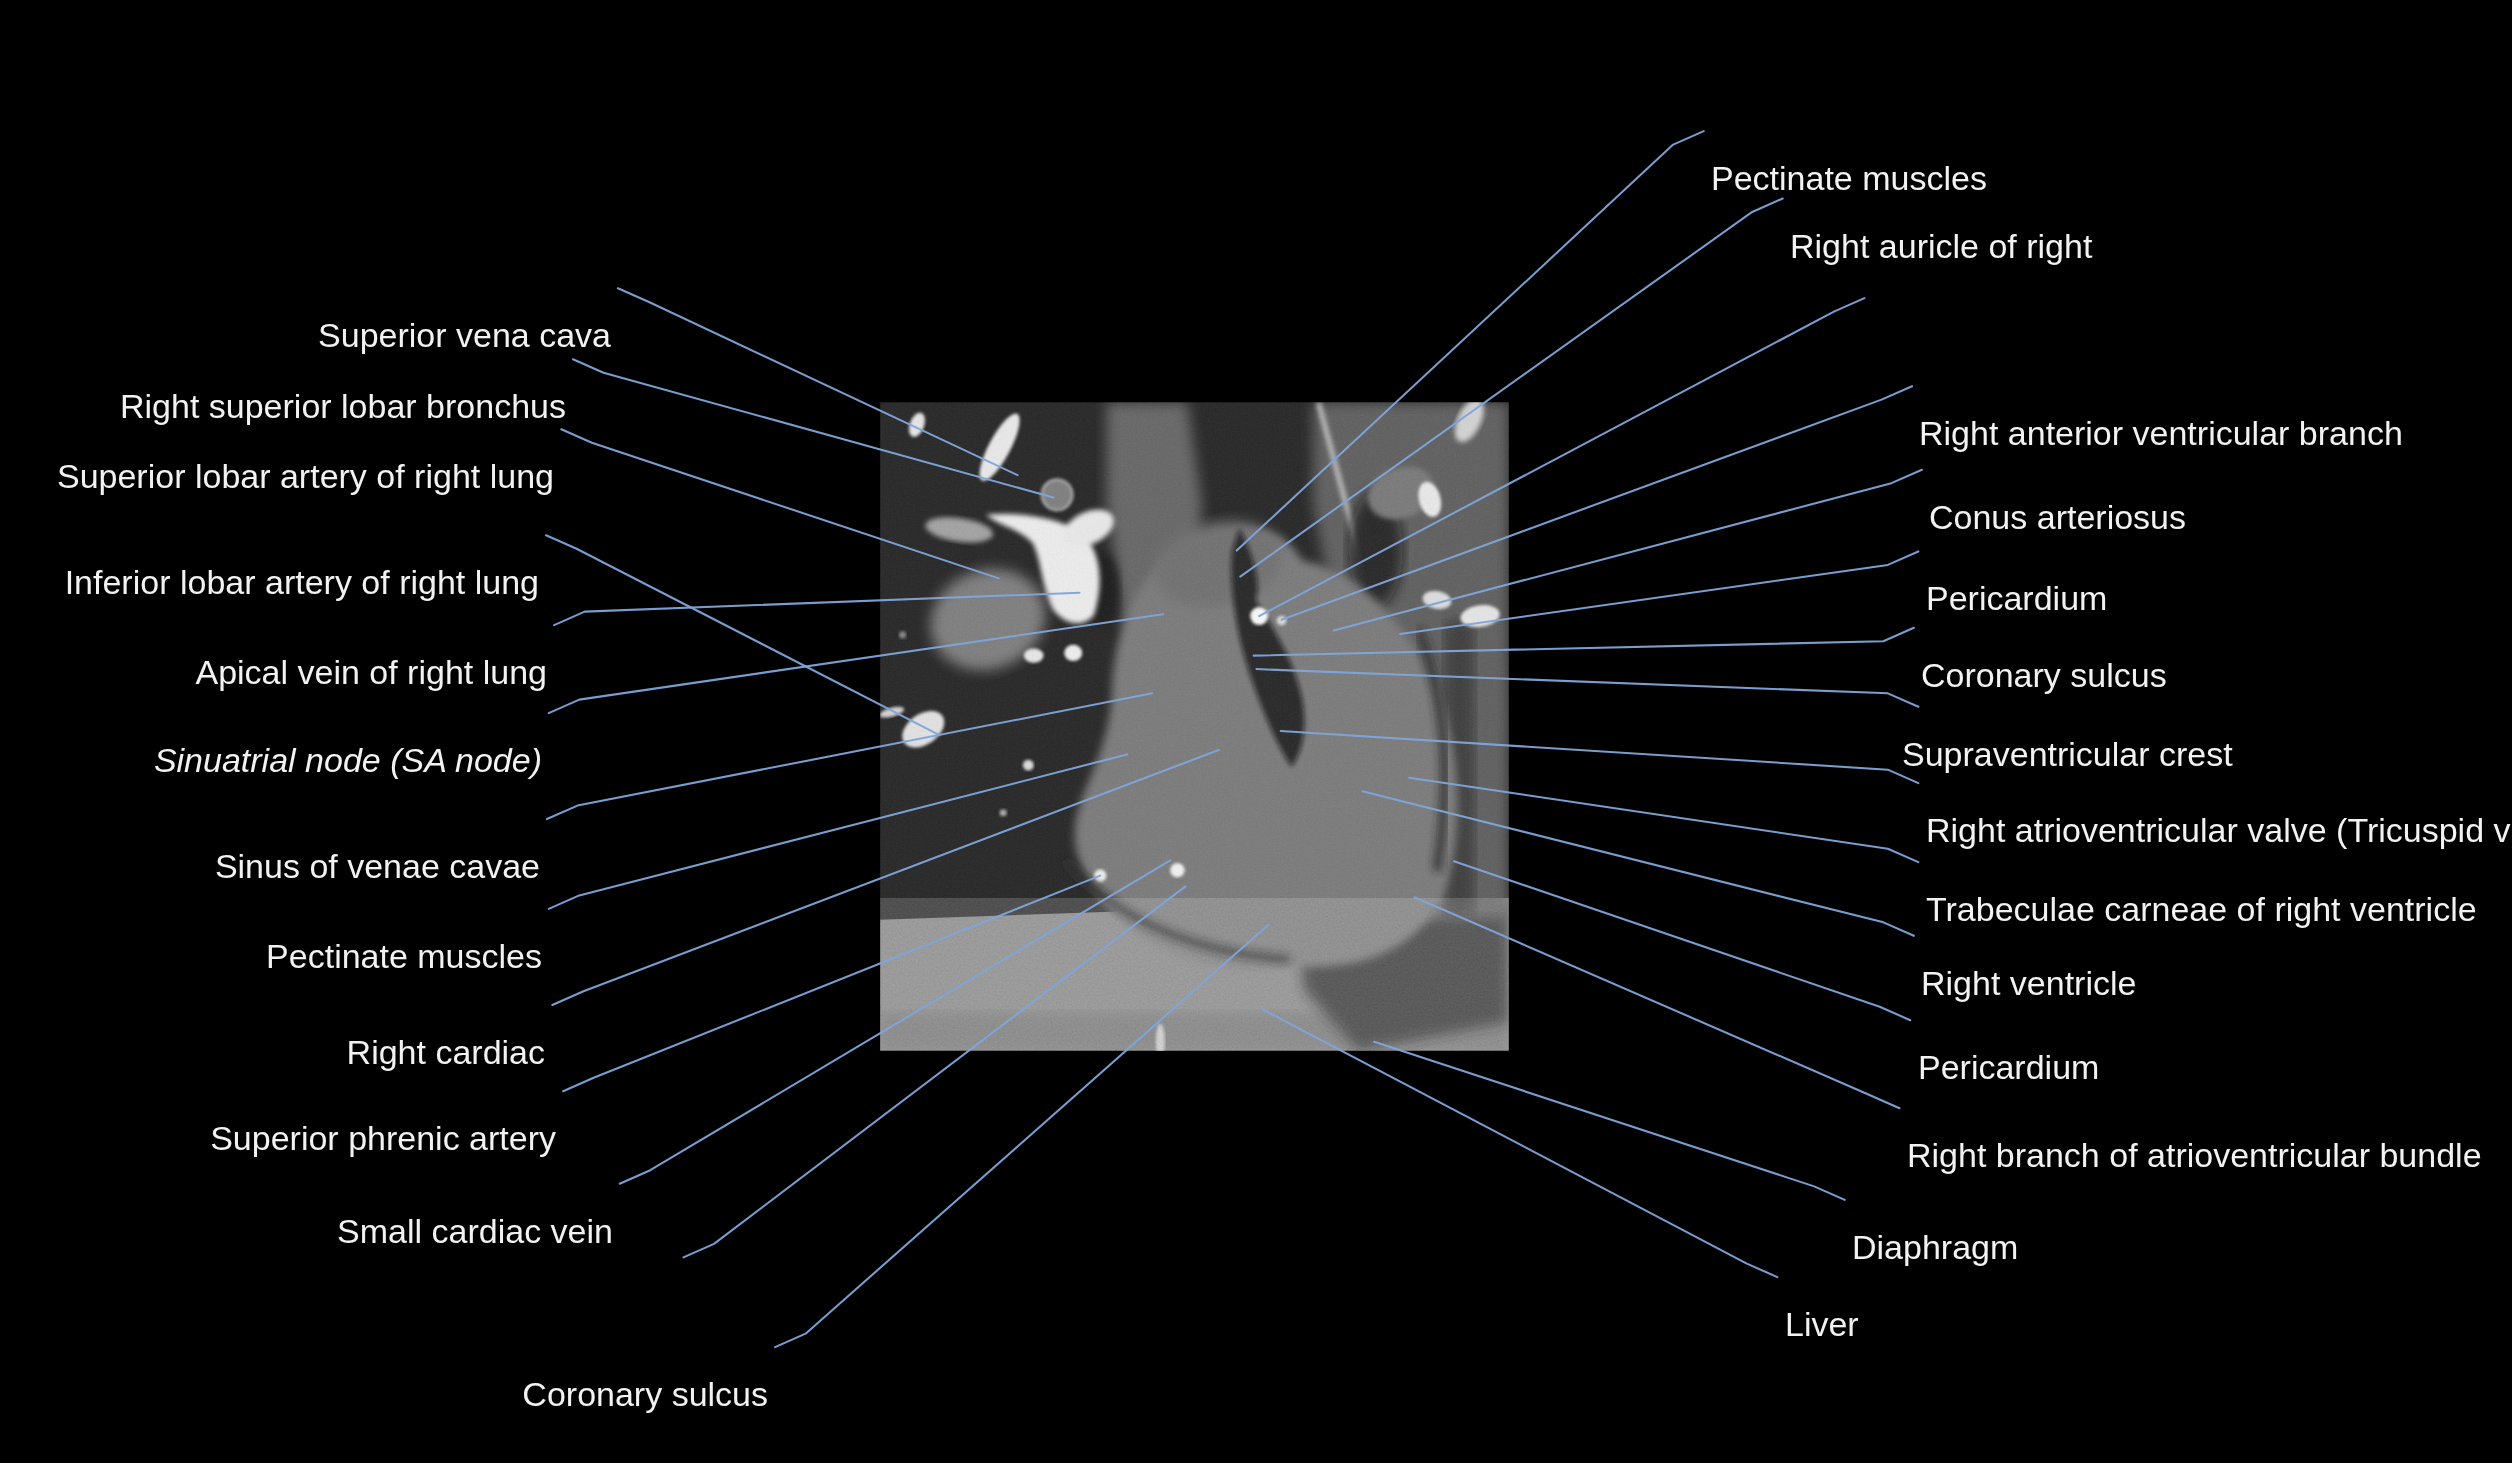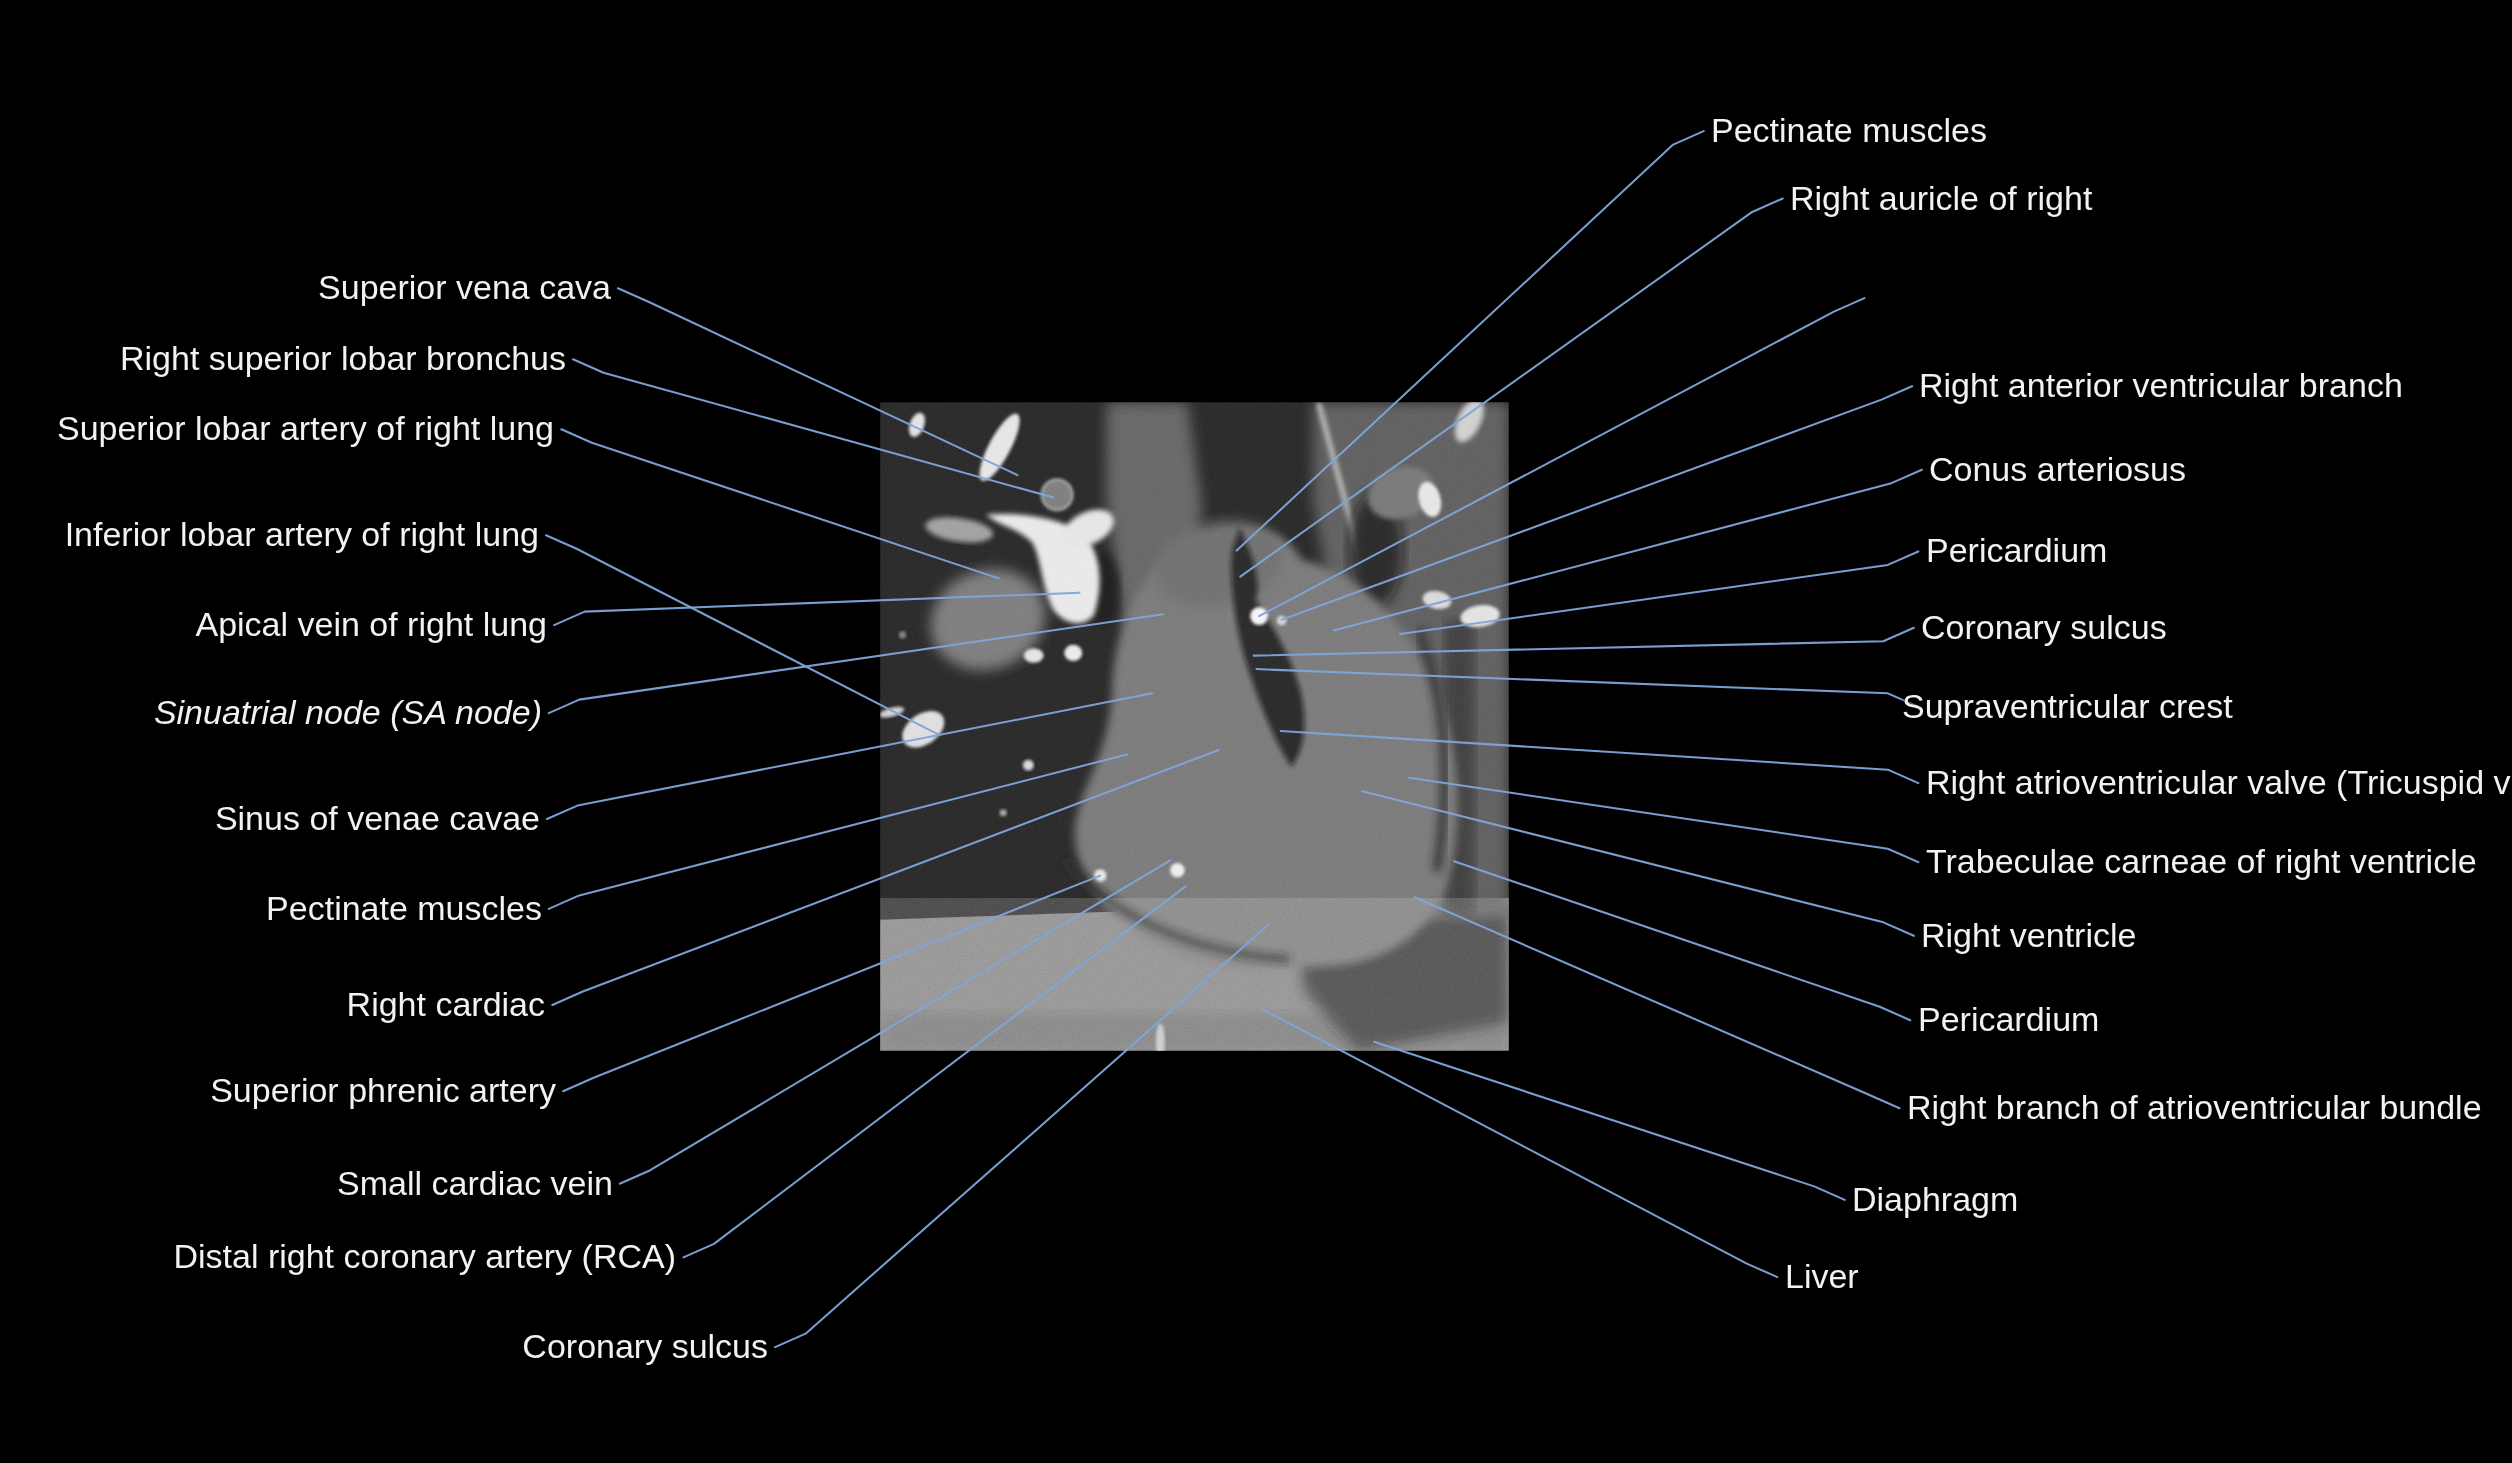--- a/index.html
+++ b/index.html
@@ -21,20 +21,21 @@
   }
   #label-layer{position:absolute;left:0;top:0;width:2512px;height:1463px;}
   .label{
     position:absolute;
     color:var(--label-color);
     font-size:var(--font-size);
     line-height:1.1;
     white-space:nowrap;
     text-shadow:0 0 6.3px rgba(0,0,0,.95), 0 0 1.8px rgba(0,0,0,.9);
     transform:translateY(-50%);
+    margin-top:48px;
   }
   .label.left{transform:translate(-100%,-50%);}
   #line-layer polyline{
     fill:none;
     stroke:var(--line-color);
     stroke-width:2.3;
     stroke-linejoin:round;
     stroke-linecap:round;
     opacity:.95;
   }
@@ -184,21 +185,20 @@
       <div class="label left" style="left: 566px; top: 359px;">Right superior lobar bronchus</div>
       <div class="label left" style="left: 554px; top: 429px;">Superior lobar artery of right lung</div>
       <div class="label left" style="left: 539px; top: 535px;">Inferior lobar artery of right lung</div>
       <div class="label left" style="left: 547px; top: 625px;">Apical vein of right lung</div>
       <div class="label left" style="left: 542px; top: 713px; font-style: italic;">Sinuatrial node (SA node)</div>
       <div class="label left" style="left: 540px; top: 819px;">Sinus of venae cavae</div>
       <div class="label left" style="left: 542px; top: 909px;">Pectinate muscles</div>
       <div class="label left" style="left: 545px; top: 1005px;">Right cardiac</div>
       <div class="label left" style="left: 556px; top: 1091px;">Superior phrenic artery</div>
       <div class="label left" style="left: 613px; top: 1184px;">Small cardiac vein</div>
-      <div class="label left" style="left: 676px; top: 1257px;">Distal right coronary artery (RCA)</div>
       <div class="label left" style="left: 768px; top: 1347px;">Coronary sulcus</div>
       <div class="label right" style="left: 1711px; top: 131px;">Pectinate muscles</div>
       <div class="label right" style="left: 1790px; top: 199px;">Right auricle of right</div>
       <div class="label right" style="left: 1919px; top: 386px;">Right anterior ventricular branch</div>
       <div class="label right" style="left: 1929px; top: 470px;">Conus arteriosus</div>
       <div class="label right" style="left: 1926px; top: 551px;">Pericardium</div>
       <div class="label right" style="left: 1921px; top: 628px;">Coronary sulcus</div>
       <div class="label right" style="left: 1902px; top: 707px;">Supraventricular crest</div>
       <div class="label right" style="left: 1926px; top: 783px;">Right atrioventricular valve (Tricuspid valve)</div>
       <div class="label right" style="left: 1926px; top: 862px;">Trabeculae carneae of right ventricle</div>

